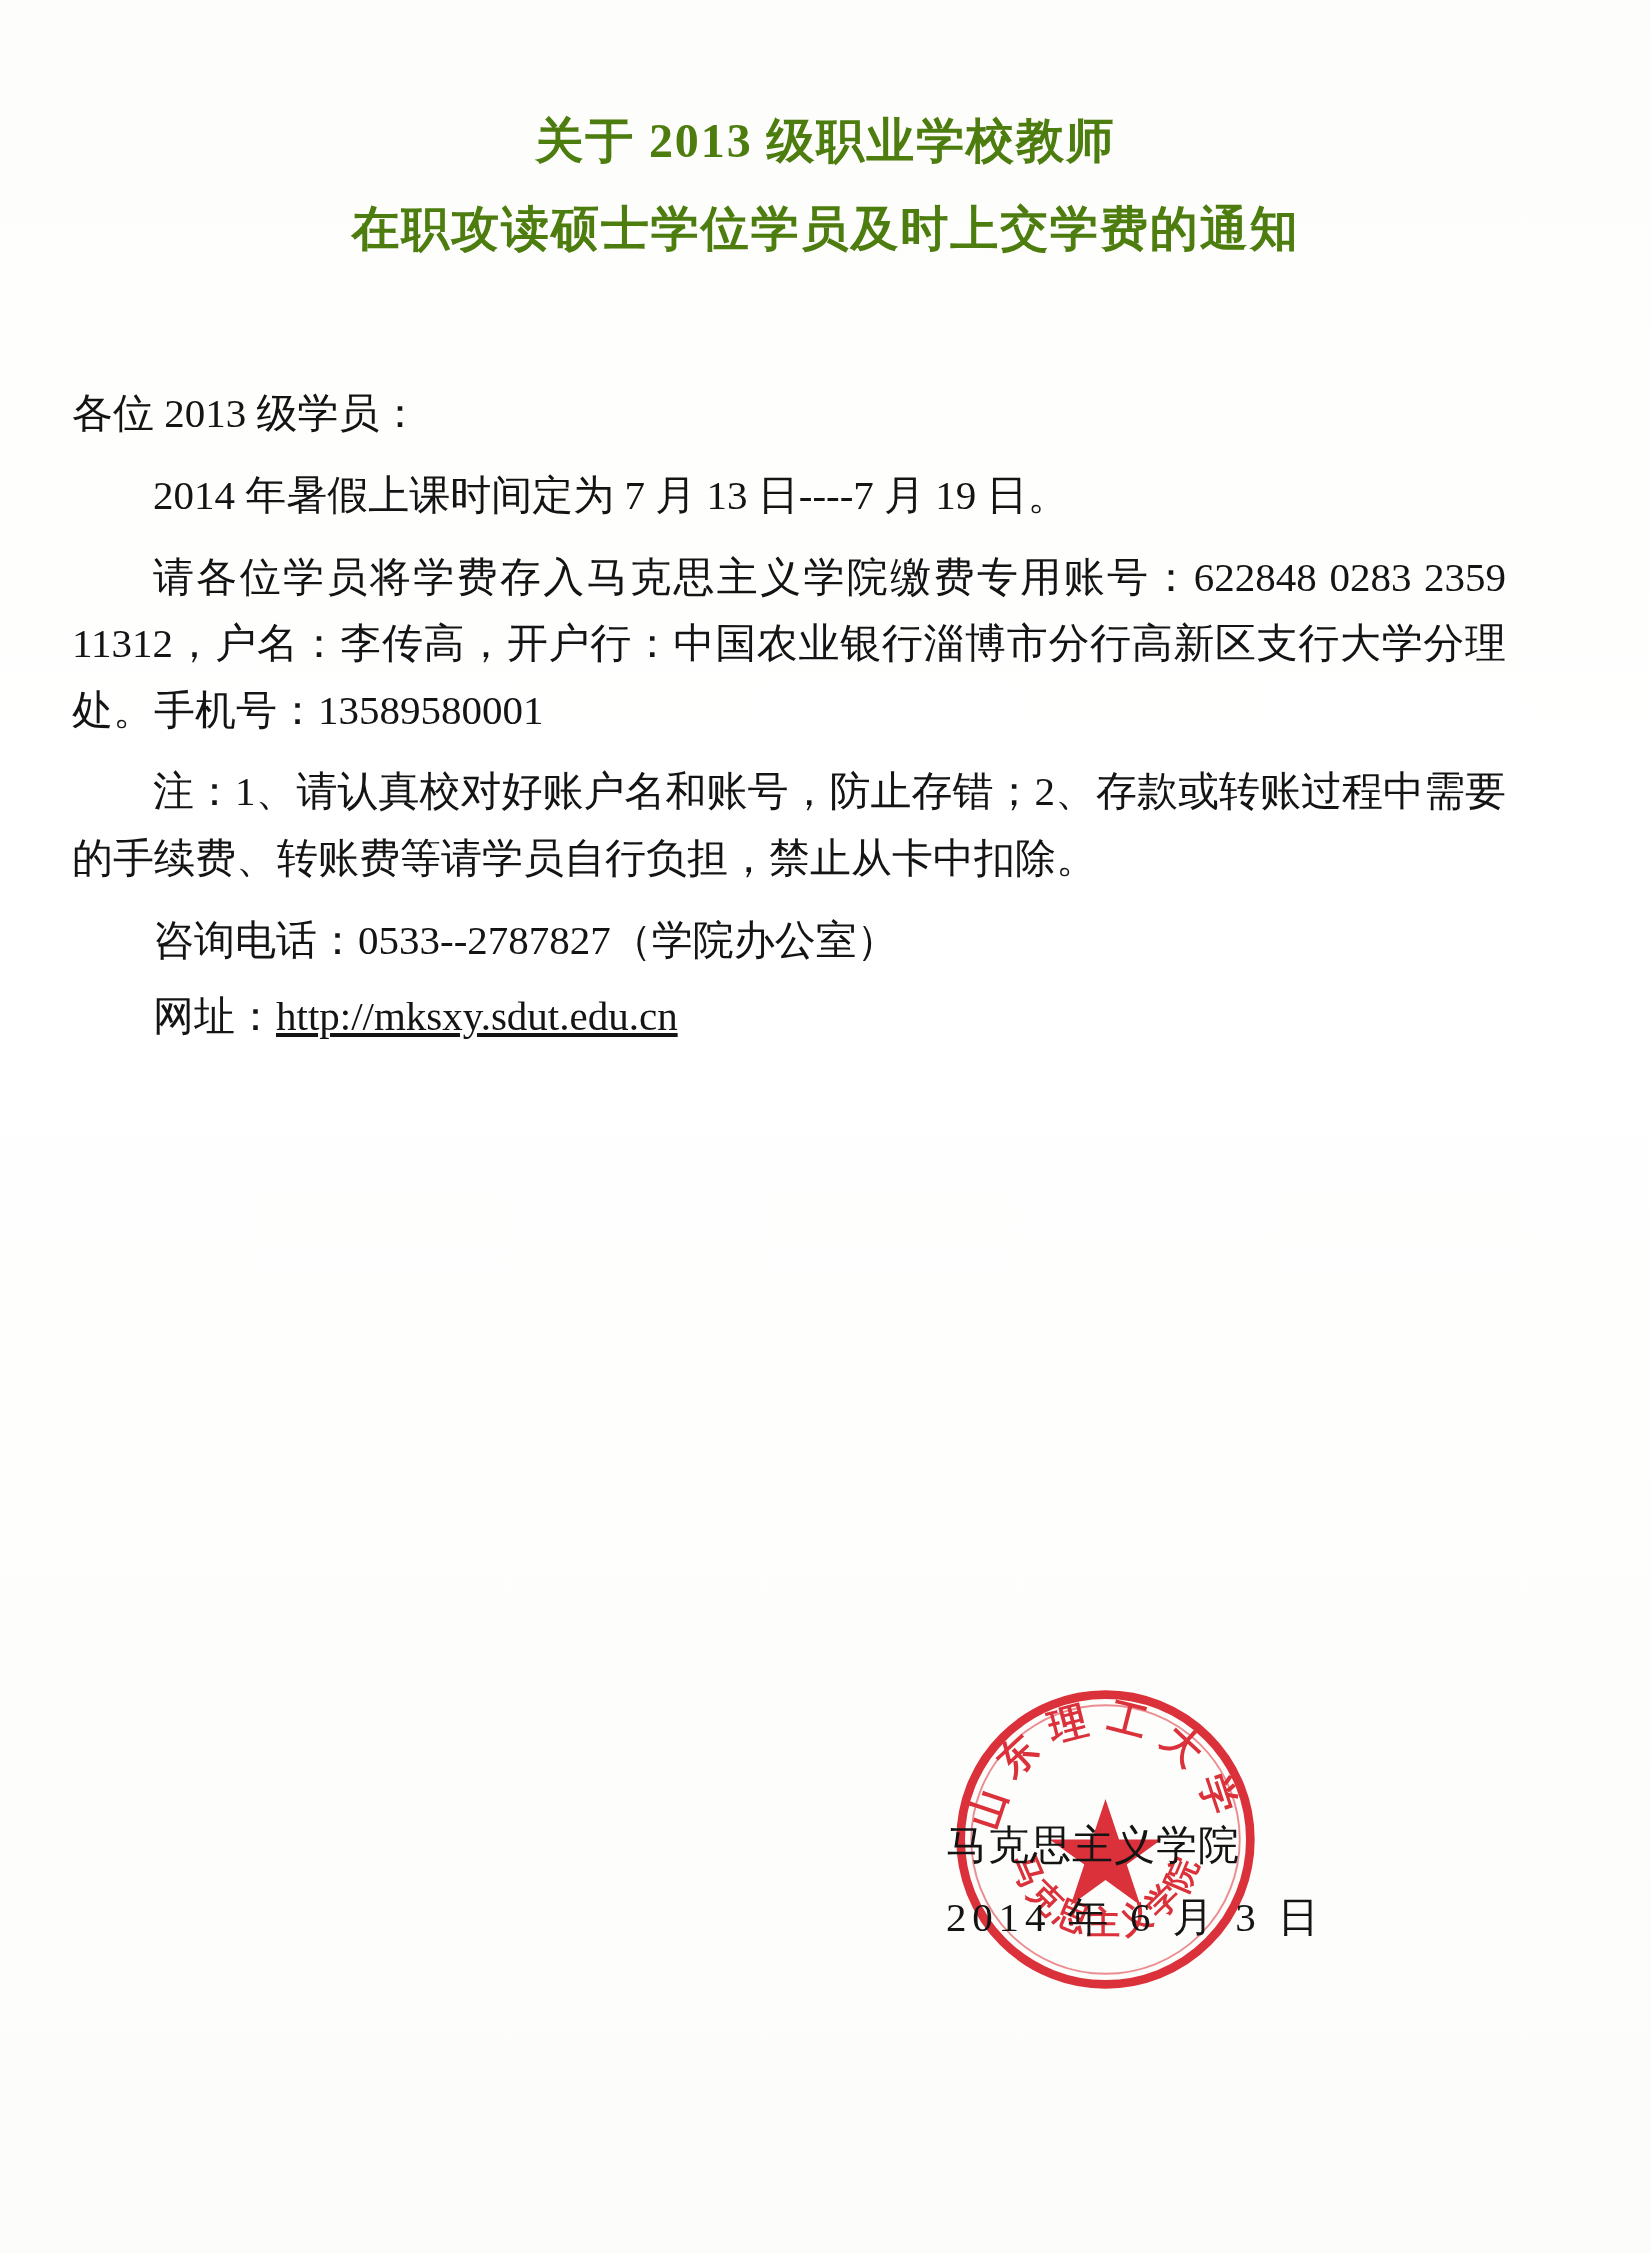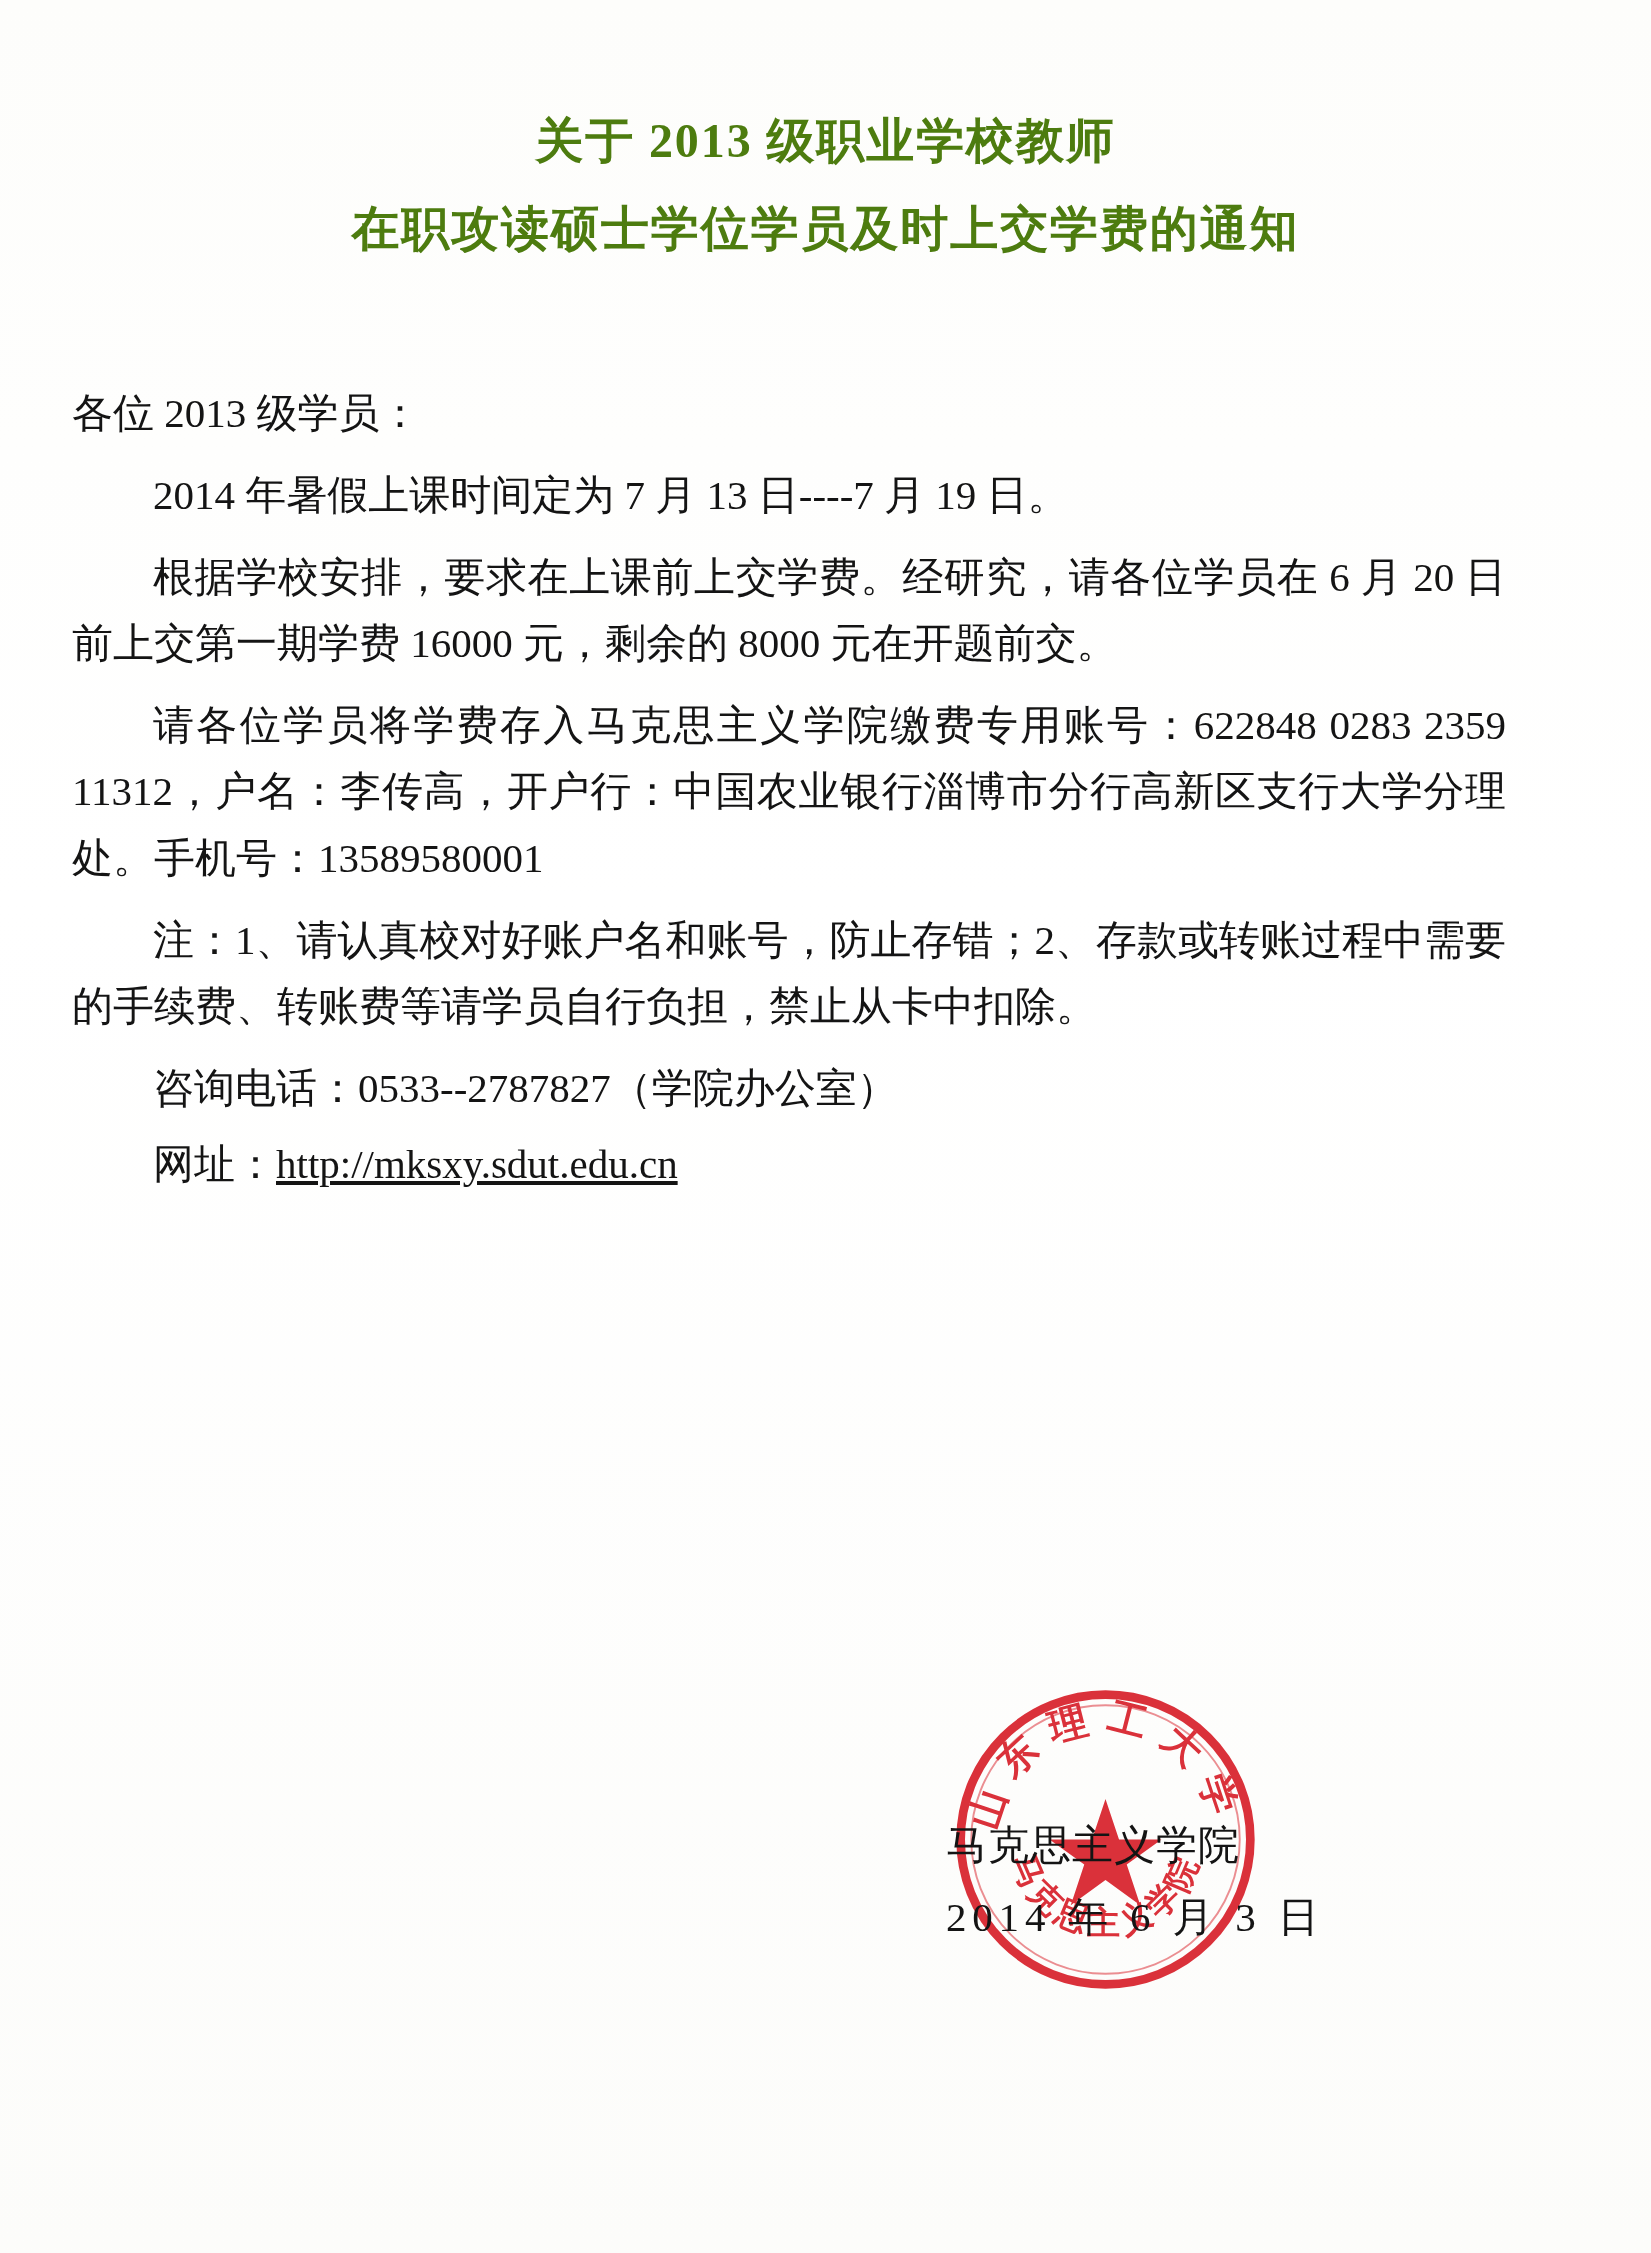--- a/index.html
+++ b/index.html
@@ -110,21 +110,20 @@
     <div class="title-line">关于 2013 级职业学校教师</div>
     <div class="title-line second">在职攻读硕士学位学员及时上交学费的通知</div>
   </div>
 
   <div class="body-block">
 
     <p class="para noindent">各位 2013 级学员：</p>
 
     <p class="para indent">2014 年暑假上课时间定为 7 月 13 日----7 月 19 日。</p>
 
-    <p class="para indent">根据学校安排，要求在上课前上交学费。经研究，请各位学员在 6 月 20 日前上交第一期学费 16000 元，剩余的 8000 元在开题前交。</p>
 
     <p class="para indent">请各位学员将学费存入马克思主义学院缴费专用账号：622848 0283 2359 11312，户名：李传高，开户行：中国农业银行淄博市分行高新区支行大学分理处。手机号：13589580001</p>
 
 
     <p class="para indent">注：1、请认真校对好账户名和账号，防止存错；2、存款或转账过程中需要的手续费、转账费等请学员自行负担，禁止从卡中扣除。</p>
 
     <p class="para indent tight">咨询电话：0533--2787827（学院办公室）</p>
 
     <p class="para indent">
       <span>网址：</span><a class="link" href="#">http://mksxy.sdut.edu.cn</a>

